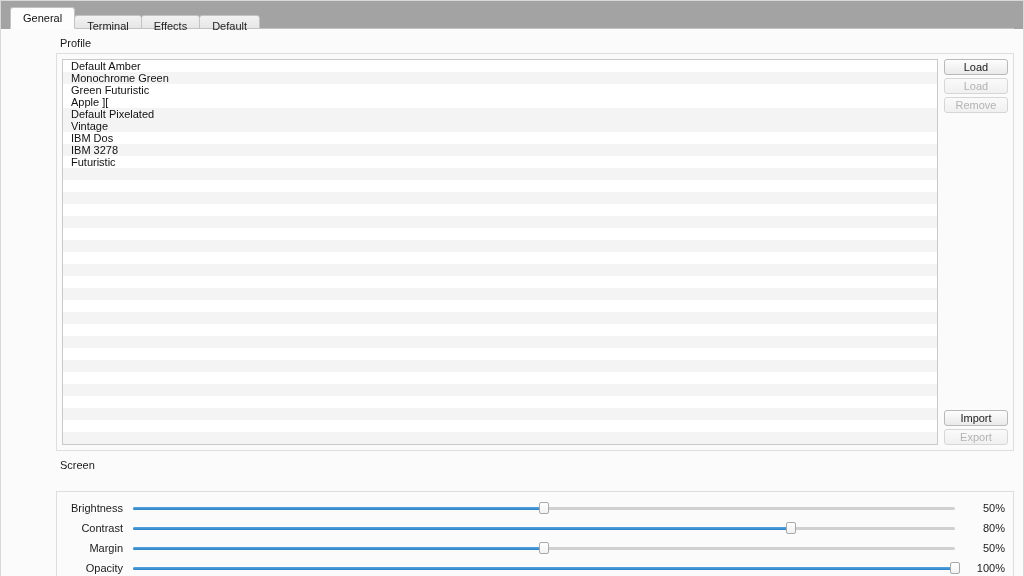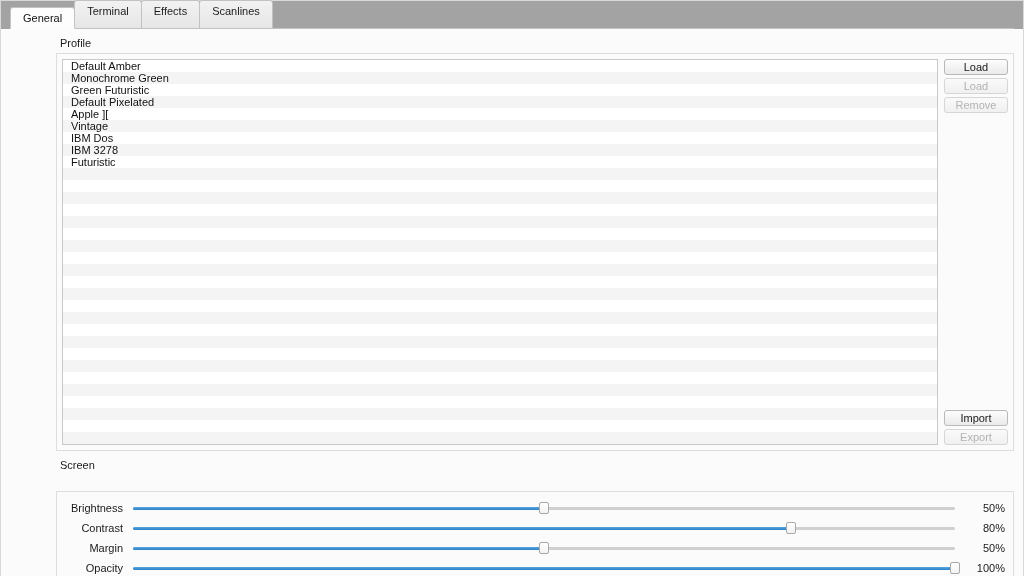--- a/index.html
+++ b/index.html
@@ -44,21 +44,21 @@
   .tabbar::after {
     content: "";
     position: absolute;
     left: 9px; right: 9px;
     bottom: 0;
     height: 1px;
     background: #c2c2c2;
   }
   .tab {
     position: relative;
-    height: 29px;
+    height: 14px;
     line-height: 20px;
     padding: 0 12px;
     margin-right: -1px;
     box-sizing: border-box;
     background: linear-gradient(#f2f2f2, #e6e6e6);
     border: 1px solid #c2c2c2;
     border-bottom: 1px solid #c2c2c2;
     border-radius: 3px 3px 0 0;
     font-size: 11px;
     color: #1d1d1d;
@@ -237,35 +237,35 @@
 </style>
 </head>
 <body>
 
 <div class="window">
 
   <div class="tabbar">
     <div class="tab active">General</div>
     <div class="tab">Terminal</div>
     <div class="tab">Effects</div>
-    <div class="tab">Scanlines</div>
+    <div class="tab">Default</div>
   </div>
 
   <div class="page">
 
     <div class="group group-profile">
       <div class="group-title">Profile</div>
       <div class="group-body">
 
         <div class="listbox">
           <div class="list-row">Default Amber</div>
           <div class="list-row alt">Monochrome Green</div>
           <div class="list-row">Green Futuristic</div>
+          <div class="list-row">Apple ][</div>
           <div class="list-row alt">Default Pixelated</div>
-          <div class="list-row">Apple ][</div>
           <div class="list-row alt">Vintage</div>
           <div class="list-row">IBM Dos</div>
           <div class="list-row alt">IBM 3278</div>
           <div class="list-row">Futuristic</div>
           <div class="list-row alt"></div>
           <div class="list-row"></div>
           <div class="list-row alt"></div>
           <div class="list-row"></div>
           <div class="list-row alt"></div>
           <div class="list-row"></div>

